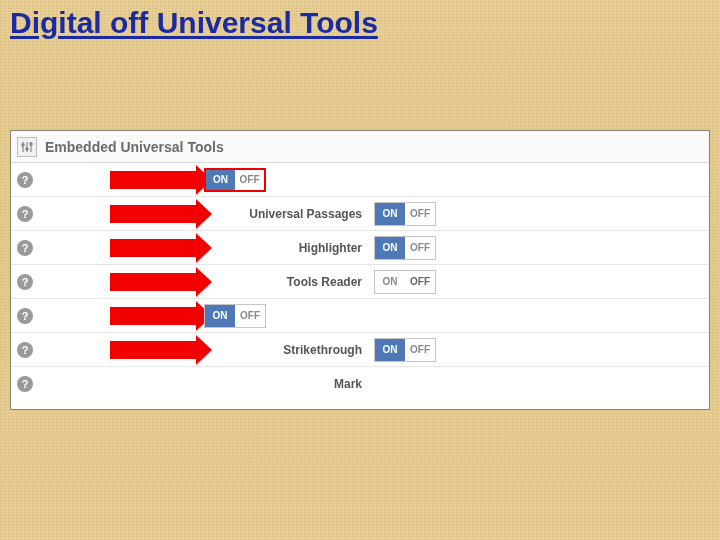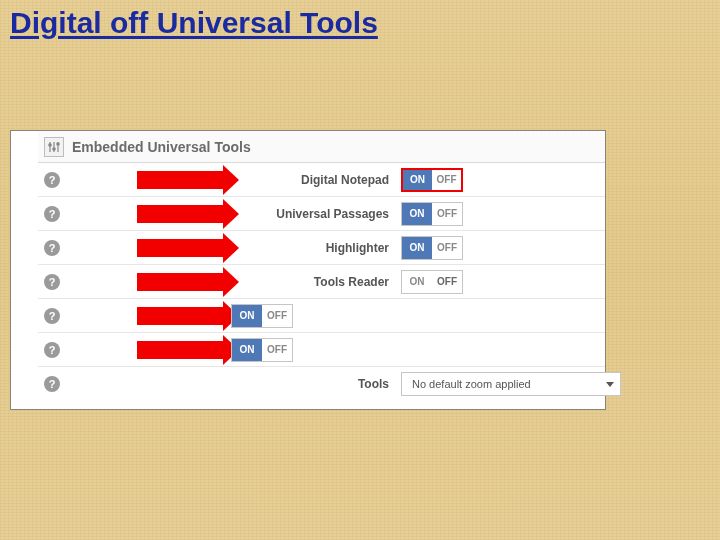--- a/index.html
+++ b/index.html
@@ -19,25 +19,24 @@
     font-size: 30px;
     font-weight: 700;
     color: #1a2aa0;
     text-decoration: underline;
     text-underline-offset: 3px;
   }
   .panel {
     position: absolute;
     left: 10px;
     top: 130px;
-    width: 596px;
+    width: 700px;
     height: 280px;
     background: #fff;
     border: 1px solid #8a8275;
-    padding-left: 27px;
   }
   .panel-header {
     display: flex;
     align-items: center;
     gap: 8px;
     height: 32px;
     padding: 0 6px;
     border-bottom: 1px solid #d9d9d9;
     color: #6b6b6b;
     font-weight: 700;
@@ -168,21 +167,20 @@
         </svg>
     </span>
     <span>Embedded Universal Tools</span>
   </div>
 
   <div class="row">
     <span class="help">?</span>
     <div class="arrow-cell">
         <div class="arrow"></div>
       </div>
-    <div class="label">Digital Notepad</div>
     <div class="control-cell">
       <div class="toggle on highlight-red">
         <span class="seg on" data-on="ON"></span>
         <span class="seg off" data-off="OFF"></span>
       </div>
     </div>
   </div>
 
   <div class="row">
     <span class="help">?</span>
@@ -237,35 +235,30 @@
         <span class="seg off" data-off="OFF"></span>
       </div>
     </div>
   </div>
 
   <div class="row">
     <span class="help">?</span>
     <div class="arrow-cell">
         <div class="arrow"></div>
       </div>
+    <div class="label">Strikethrough</div>
     <div class="control-cell">
       <div class="toggle on">
         <span class="seg on" data-on="ON"></span>
         <span class="seg off" data-off="OFF"></span>
       </div>
     </div>
   </div>
 
   <div class="row">
     <span class="help">?</span>
     <div class="arrow-cell">
         <div class="arrow hidden"></div>
       </div>
-    <div class="label">Tools</div>
-    <div class="control-cell">
-      <div class="dropdown">
-        <span>No default zoom applied</span>
-        <span class="caret"></span>
-      </div>
-    </div>
+    <div class="label">Mark</div>
   </div>
 
 </div>
 
 </body></html>

